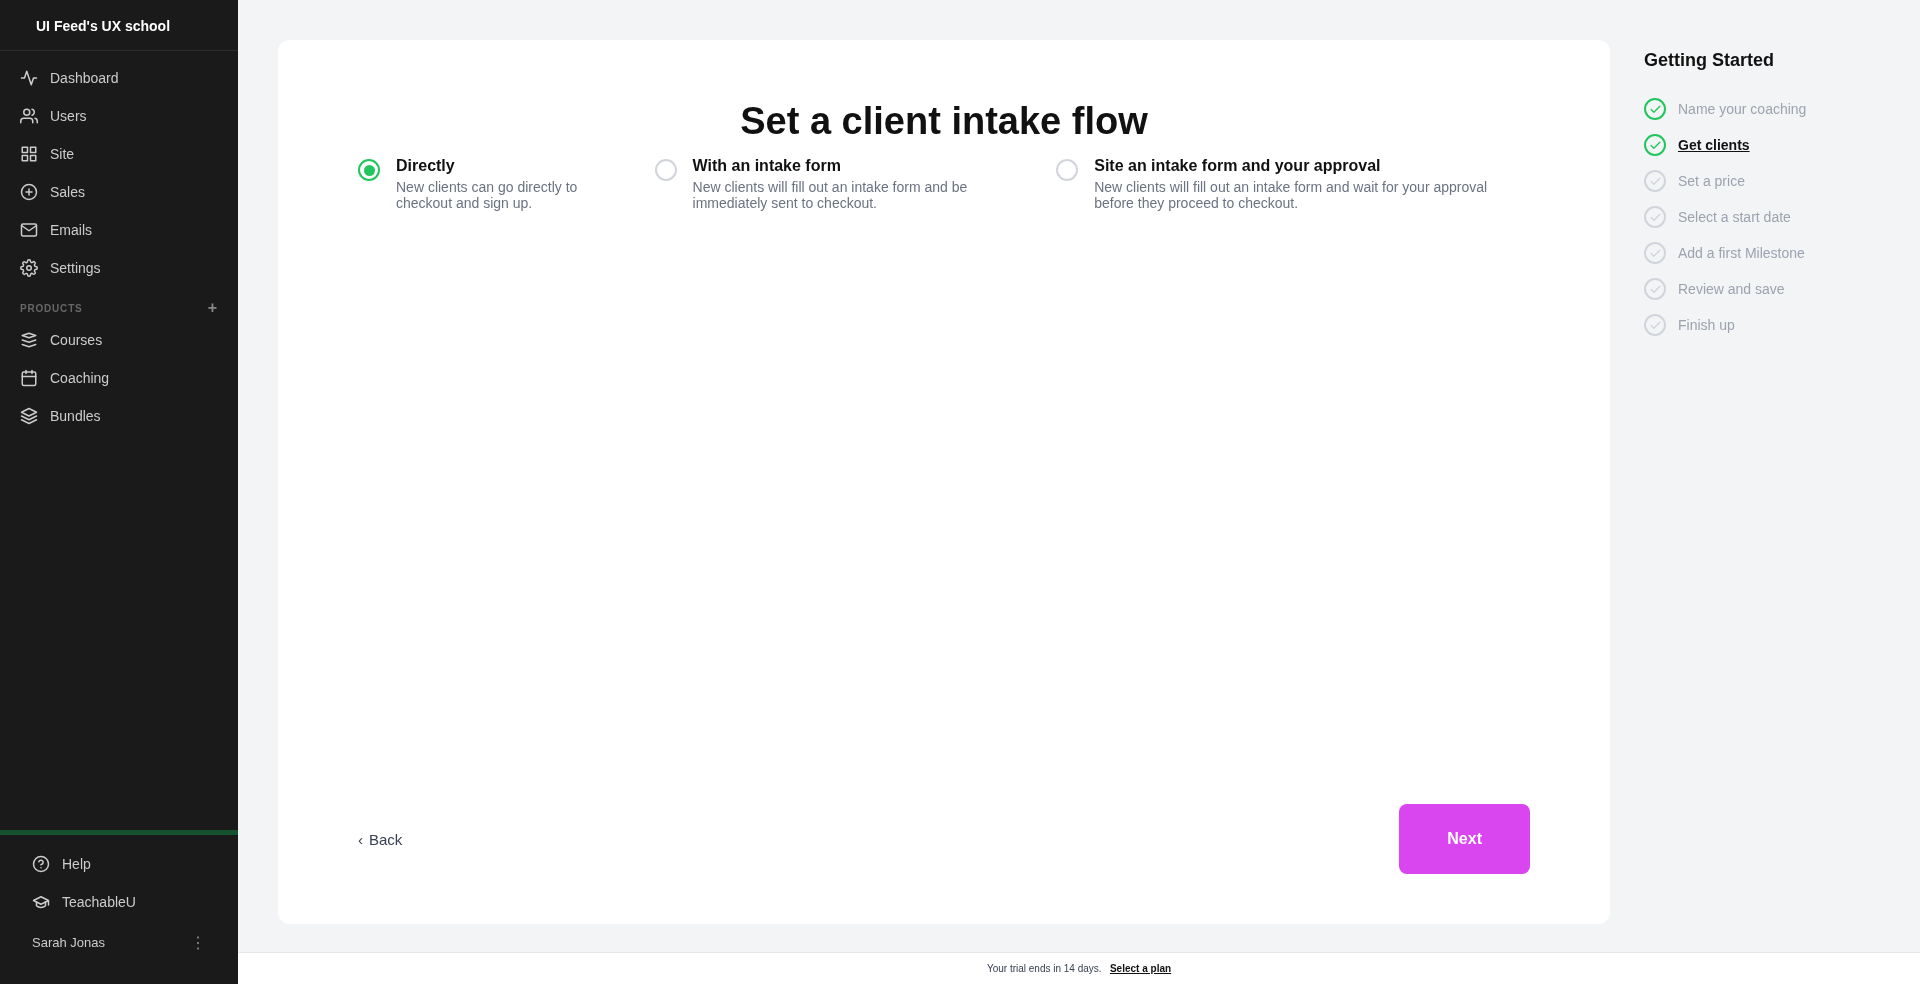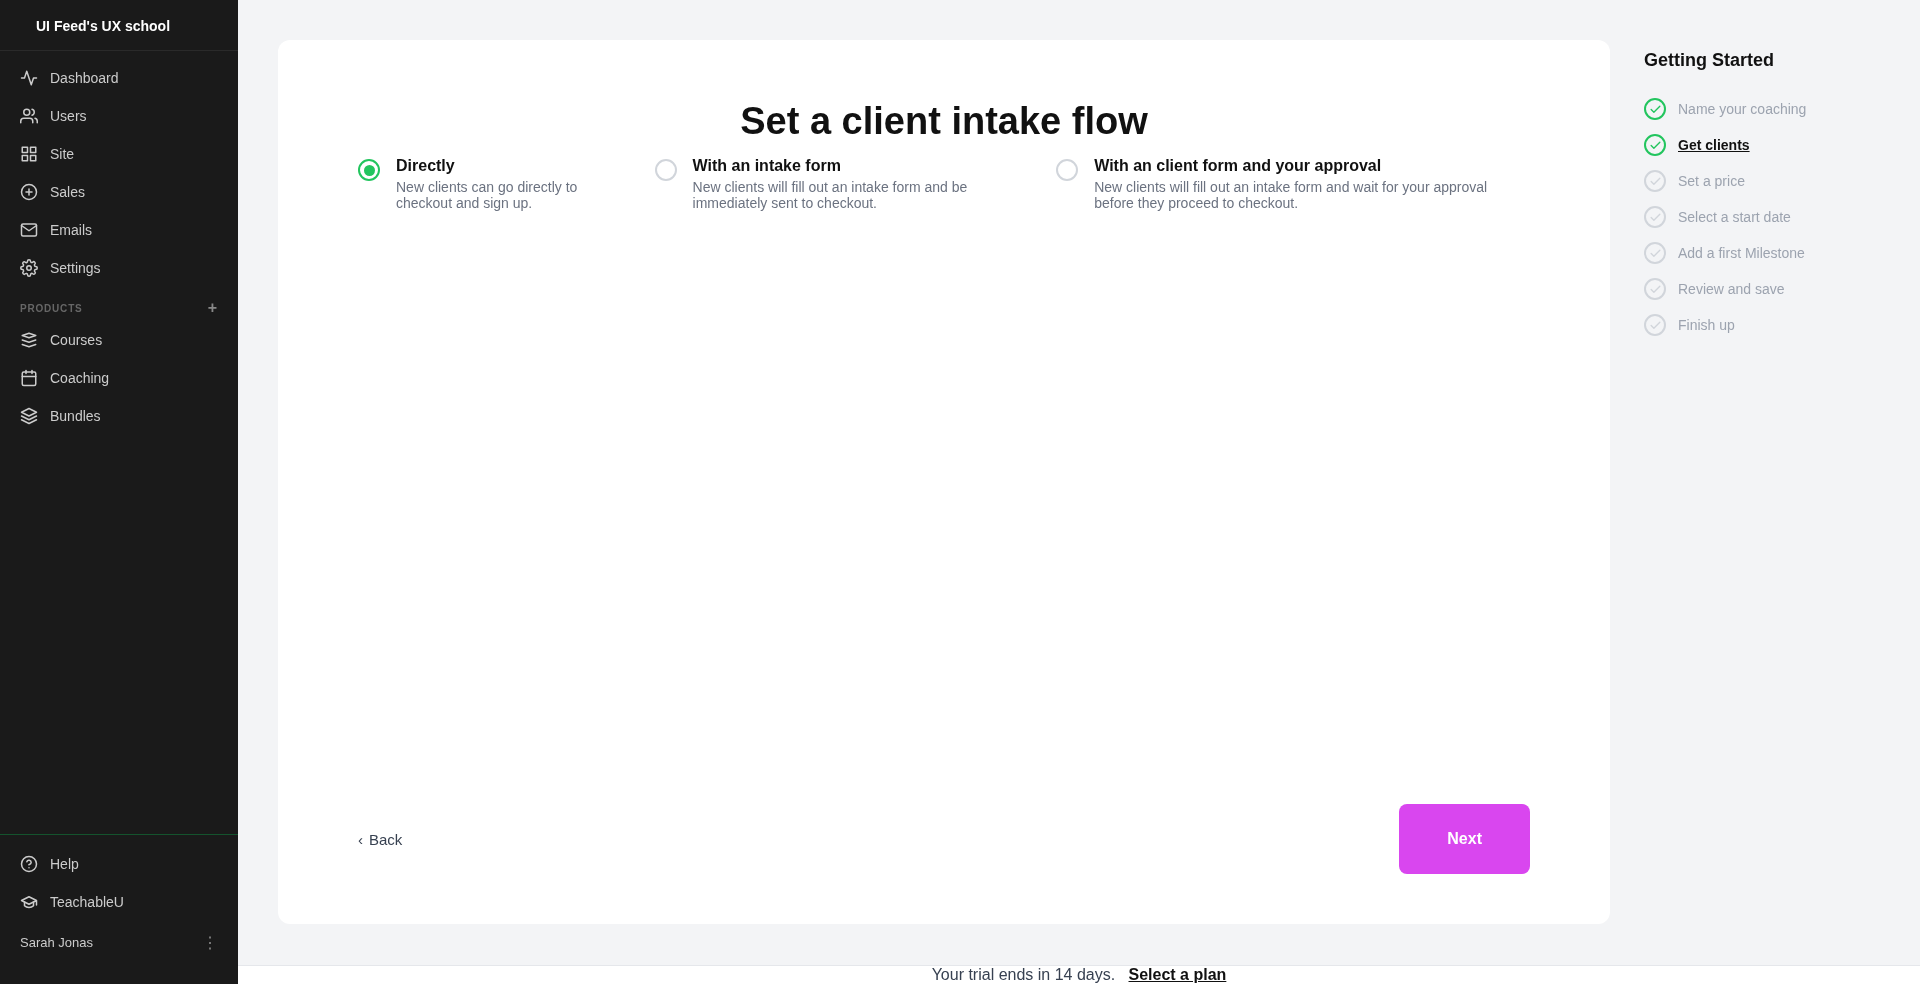--- a/index.html
+++ b/index.html
@@ -39,40 +39,40 @@
       font-size: 10px;
       font-weight: 600;
       color: #666;
       letter-spacing: 0.08em;
       text-transform: uppercase;
       display: flex;
       align-items: center;
       justify-content: space-between;
     }
     .section-label .plus-icon { color: #888; font-size: 16px; cursor: pointer; }
-    .sidebar-bottom { padding: 10px 0 20px; border-top: 1px solid #14532d; }
+    .sidebar-bottom { padding: 10px 12px 20px; border-top: 5px solid #14532d; }
     .sidebar-user {
       display: flex;
       align-items: center;
       justify-content: space-between;
       padding: 12px 20px;
     }
     .user-name { font-size: 13px; color: #ccc; }
     .user-menu-icon { color: #888; font-size: 16px; cursor: pointer; }
 
     
     .trial-bar {
       position: fixed;
       bottom: 0;
       left: 238px;
       right: 0;
       background: #fff;
       border-top: 1px solid #e5e7eb;
-      padding: 0 20px;
-      font-size: 16px;
+      padding: 10px 20px;
+      font-size: 10px;
       color: #374151;
       text-align: center;
       z-index: 100;
     }
     .trial-bar a { color: #111; font-weight: 600; text-decoration: underline; cursor: pointer; }
 
     
     #main {
       flex: 1;
       display: flex;
@@ -371,21 +371,21 @@
           <div class="radio-outer"></div>
           <div class="option-text-group">
             <div class="option-label">With an intake form</div>
             <div class="option-desc">New clients will fill out an intake form and be immediately sent to checkout.</div>
           </div>
         </div>
 
         <div class="option-item">
           <div class="radio-outer"></div>
           <div class="option-text-group">
-            <div class="option-label">With an client form and your approval</div>
+            <div class="option-label">Site an intake form and your approval</div>
             <div class="option-desc">New clients will fill out an intake form and wait for your approval before they proceed to checkout.</div>
           </div>
         </div>
       </div>
 
       <div class="wizard-footer">
         <button class="back-btn">
           <span>‹</span>
           <span>Back</span>
         </button>

